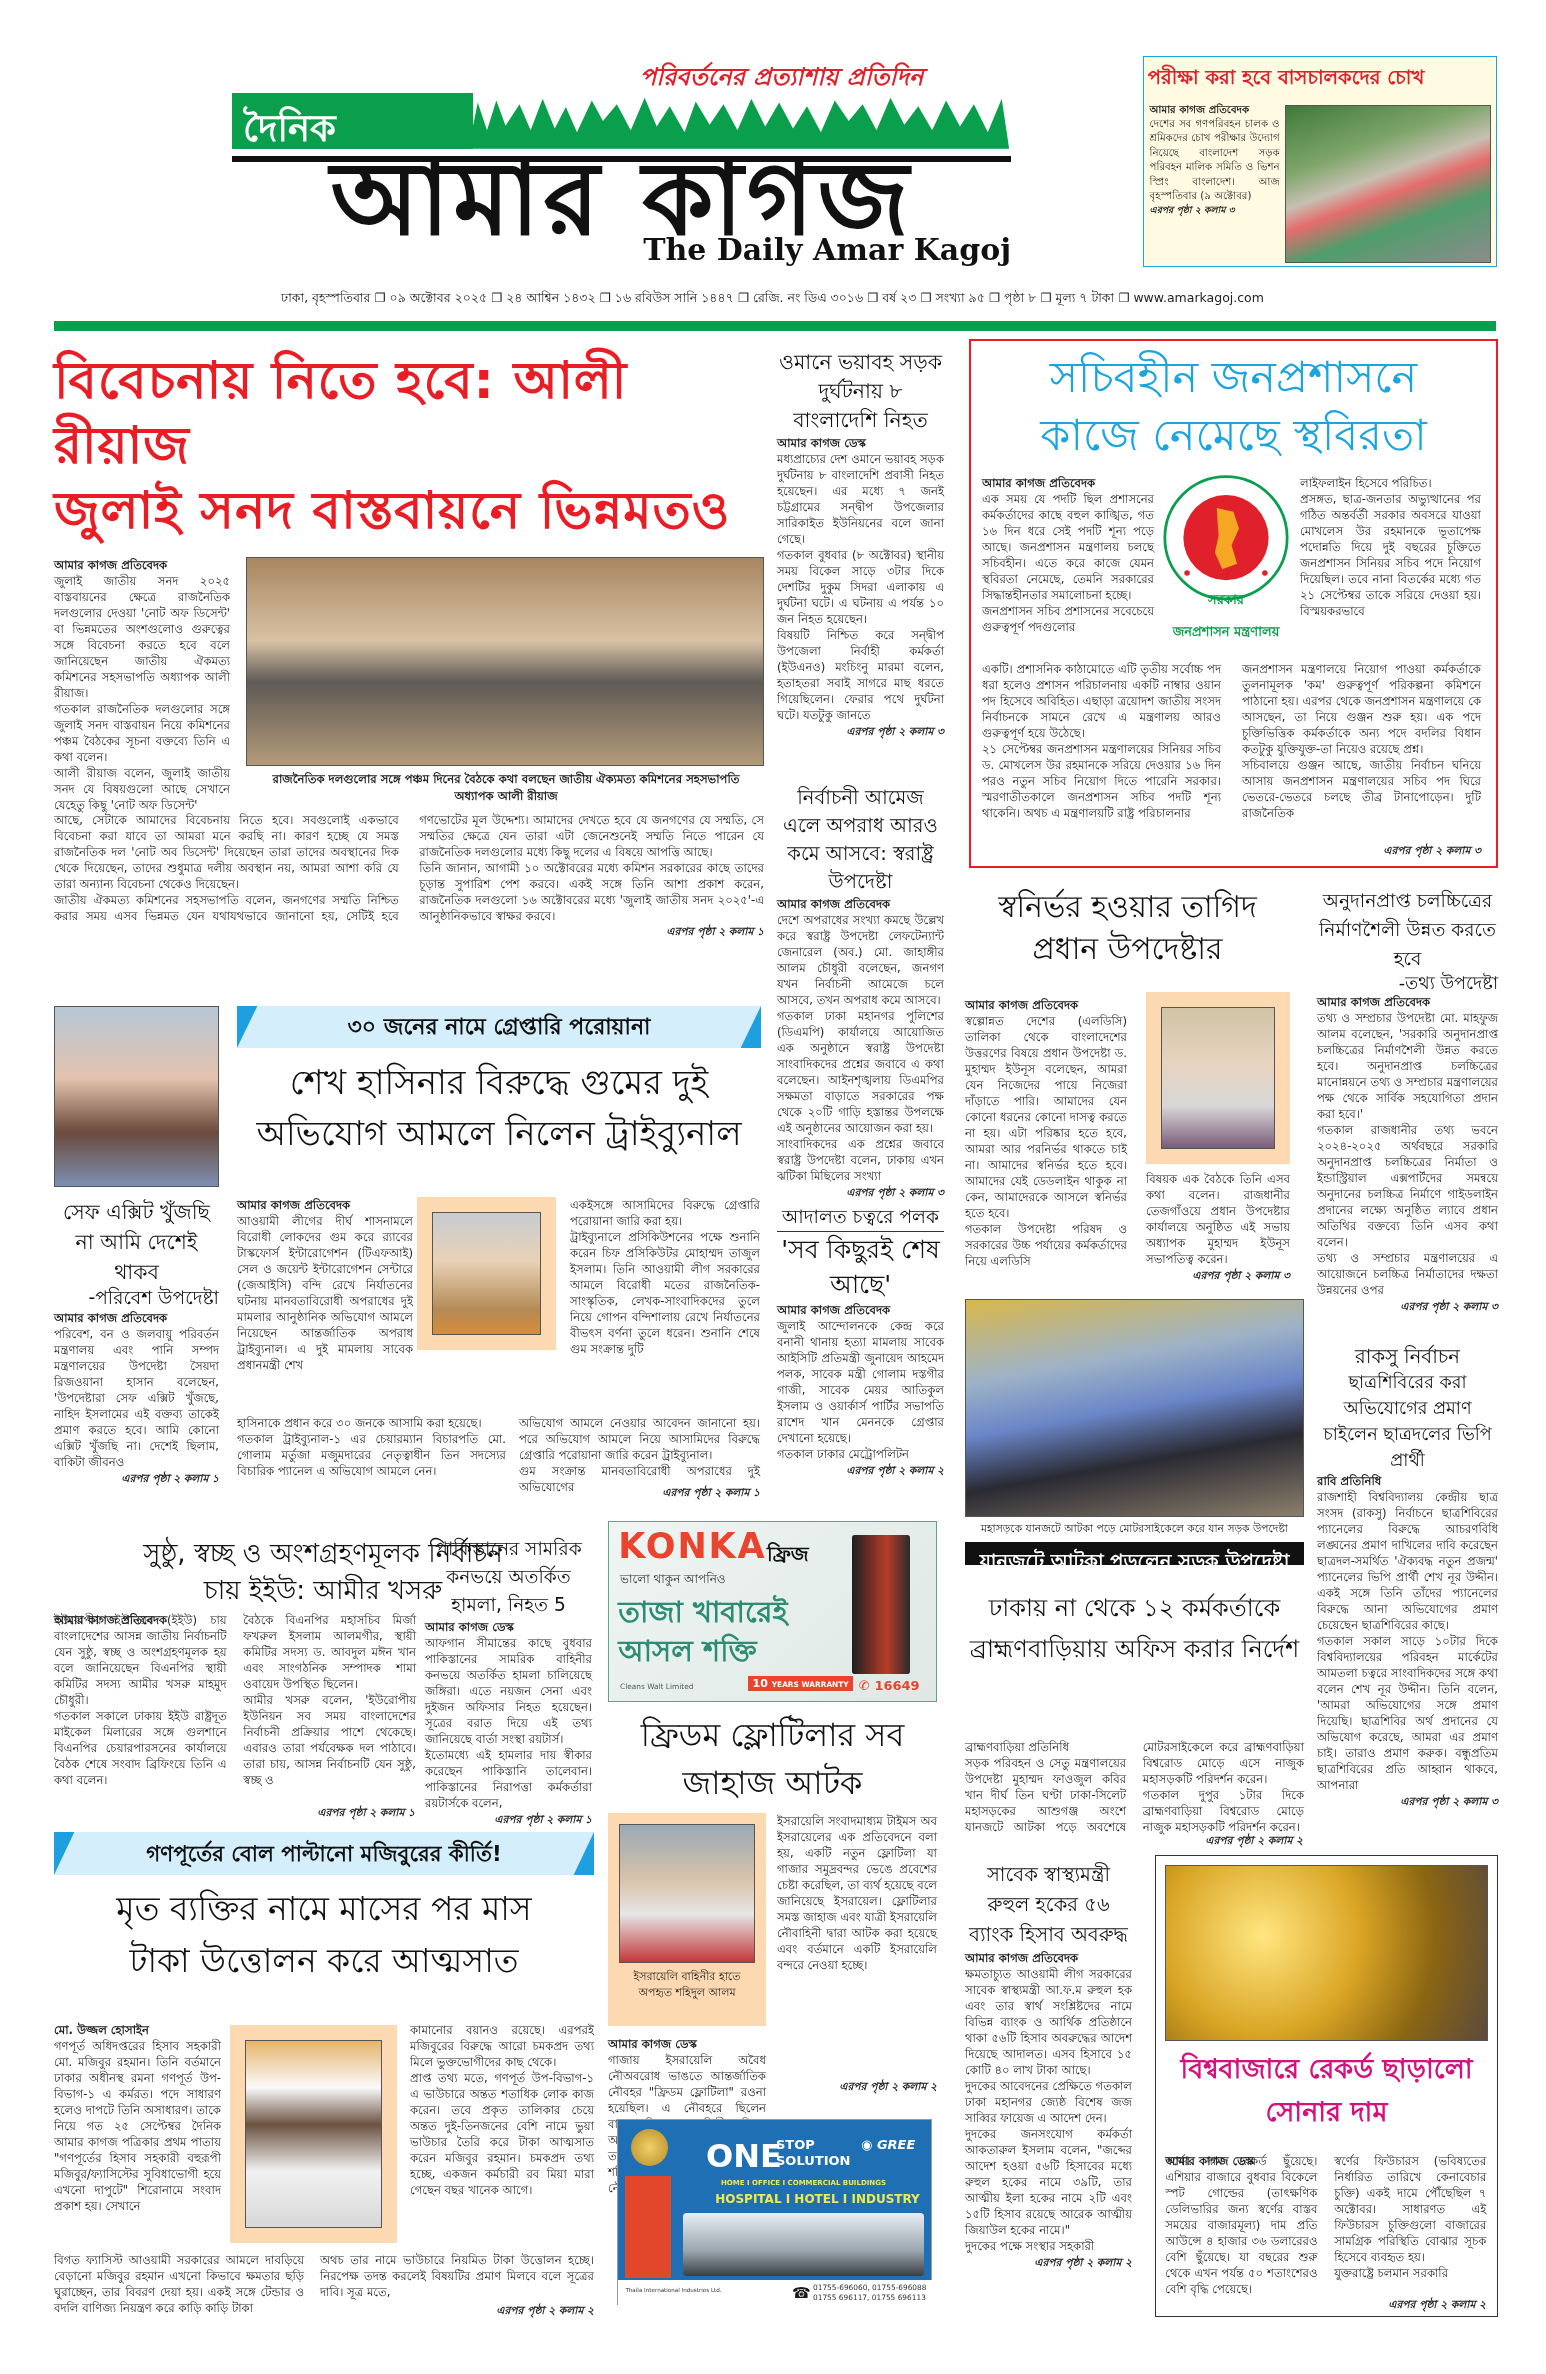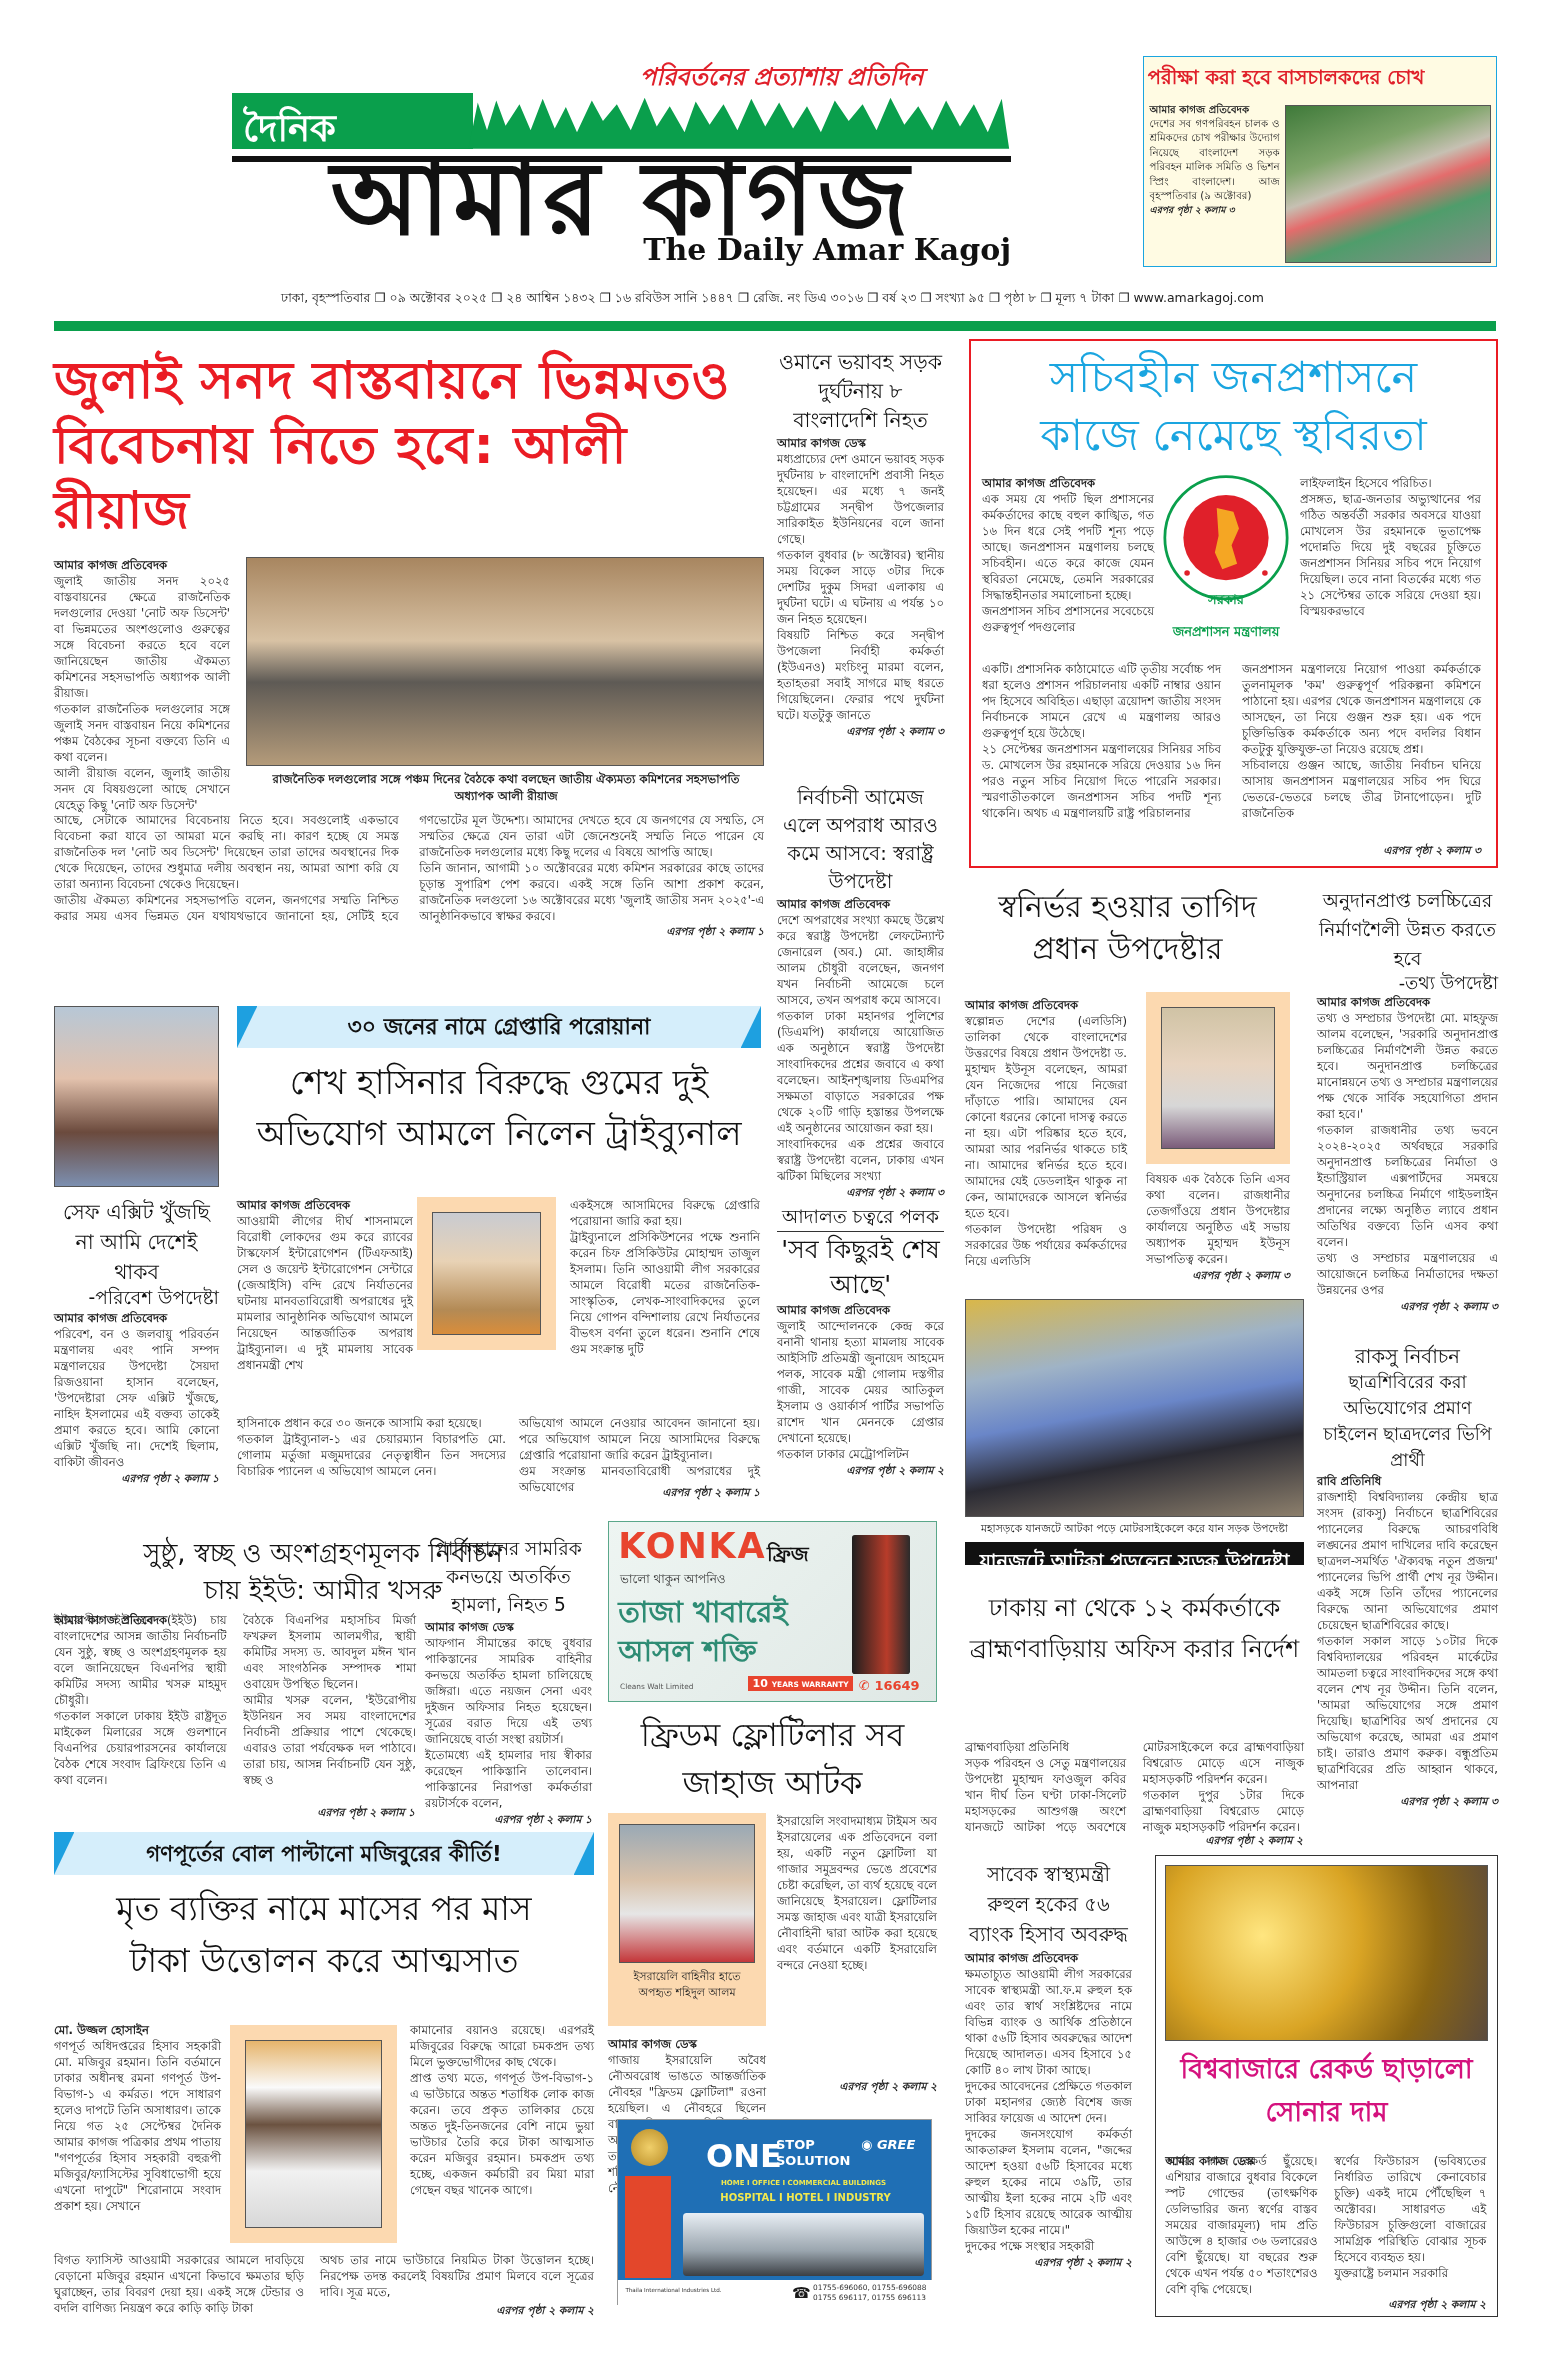--- a/index.html
+++ b/index.html
@@ -46,22 +46,22 @@
     </div>
     <div class="abs photo" style="left:141px;top:48px;width:206px;height:158px;background:linear-gradient(160deg,#3f7a3a 0%,#7fa56a 30%,#c6c0b2 45%,#e46c6c 55%,#4f9d6b 70%,#8c8c8c 100%);"></div>
   </div>
 
   <div class="abs" style="left:26px;top:289px;width:1493px;font-size:12.5px;color:#222;white-space:nowrap;text-align:center;" id="dateline"><span>ঢাকা, বৃহস্পতিবার</span><span> ❐ </span><span>০৯ অক্টোবর ২০২৫</span><span> ❐ </span><span>২৪ আশ্বিন ১৪৩২</span><span> ❐ </span><span>১৬ রবিউস সানি ১৪৪৭</span><span> ❐ </span><span>রেজি. নং ডিএ ৩০১৬</span><span> ❐ </span><span>বর্ষ ২৩</span><span> ❐ </span><span>সংখ্যা ৯৫</span><span> ❐ </span><span>পৃষ্ঠা ৮</span><span> ❐ </span><span>মূল্য ৭ টাকা</span><span> ❐ </span><span>www.amarkagoj.com</span></div>
   <div class="abs" style="left:54px;top:321px;width:1442px;height:10.2px;background:#0a9f4c;"></div>
 </div>
 
 <div class="abs" style="left:54px;top:348px;width:710px;height:594px;">
   <div class="hl" style="color:#ea1c24;font-size:51px;font-weight:bold;line-height:65px;text-align:left;letter-spacing:0.9px;">
+    <div>বিবেচনায় নিতে হবে: আলী রীয়াজ</div>
     <div>জুলাই সনদ বাস্তবায়নে ভিন্নমতও</div>
-    <div>বিবেচনায় নিতে হবে: আলী রীয়াজ</div>
   </div>
   <div class="abs" style="left:0;top:209px;width:176px;">
     <div class="byline">আমার কাগজ প্রতিবেদক</div>
     <div class="body-text" id="lead-side">
         <p>জুলাই জাতীয় সনদ ২০২৫ বাস্তবায়নের ক্ষেত্রে রাজনৈতিক দলগুলোর দেওয়া 'নোট অফ ডিসেন্ট' বা ভিন্নমতের অংশগুলোও গুরুত্বের সঙ্গে বিবেচনা করতে হবে বলে জানিয়েছেন জাতীয় ঐকমত্য কমিশনের সহসভাপতি অধ্যাপক আলী রীয়াজ।</p>
         <p>গতকাল রাজনৈতিক দলগুলোর সঙ্গে জুলাই সনদ বাস্তবায়ন নিয়ে কমিশনের পঞ্চম বৈঠকের সূচনা বক্তব্যে তিনি এ কথা বলেন।</p>
         <p>আলী রীয়াজ বলেন, জুলাই জাতীয় সনদ যে বিষয়গুলো আছে সেখানে যেহেতু কিছু 'নোট অফ ডিসেন্ট'</p>
       </div>
   </div>
   <div class="abs photo" style="left:192px;top:209px;width:518px;height:209px;background:linear-gradient(180deg,#a88660 0%,#d8c2a4 40%,#5e5a55 60%,#b49b7a 100%);"></div>
@@ -305,21 +305,21 @@
 
 <div class="abs" style="left:617px;top:2119px;width:315px;height:186px;background:#1f6fb5;border:0.9px solid #999;">
   <div class="abs" style="left:88px;top:16.7px;font-size:32px;font-weight:bold;color:#fff;">ONE</div>
   <div class="abs" style="left:158px;top:16.7px;font-size:13px;font-weight:bold;color:#fff;">STOP</div>
   <div class="abs" style="left:158px;top:33px;font-size:13px;font-weight:bold;color:#fff;">SOLUTION</div>
   <div class="abs" style="left:243px;top:16.7px;font-size:13px;font-weight:bold;font-style:italic;color:#fff;">
     <span>◉</span>
     <span>GREE</span>
   </div>
   <div class="abs" style="left:74px;top:59px;width:223px;text-align:center;font-size:7px;font-weight:bold;color:#f2e94e;">HOME I OFFICE I COMMERCIAL BUILDINGS</div>
-  <div class="abs" style="left:76px;top:72px;width:223px;text-align:center;font-size:10px;font-weight:bold;color:#f2e94e;">HOSPITAL I HOTEL I INDUSTRY</div>
+  <div class="abs" style="left:88px;top:72px;width:223px;text-align:center;font-size:12px;font-weight:bold;color:#f2e94e;">HOSPITAL I HOTEL I INDUSTRY</div>
   <div class="abs" style="left:13px;top:9.3px;width:37px;height:37px;border-radius:50%;background:radial-gradient(#f0cf6a,#b88a24);"></div>
   <div class="abs" style="left:7.4px;top:56px;width:46px;height:102px;background:#e3472b;"></div>
   <div class="abs" style="left:65px;top:93px;width:241px;height:63px;background:linear-gradient(180deg,#e8eef4,#9aa5ae 60%,#3b3f44);border-radius:3.7px;"></div>
   <div class="abs" style="left:0;top:160px;width:314px;height:25px;background:#fff;">
     <div class="abs" style="left:7.4px;top:7.4px;font-size:5.6px;color:#333;">Thaila International Industries Ltd.</div>
     <div class="abs" style="left:174px;top:3.7px;font-size:15px;">☎</div>
     <div class="abs" style="left:195px;top:2.8px;font-size:7.4px;color:#333;">01755-696060, 01755-696088</div>
     <div class="abs" style="left:195px;top:13px;font-size:7.4px;color:#333;">01755 696117, 01755 696113</div>
   </div>
 </div>

